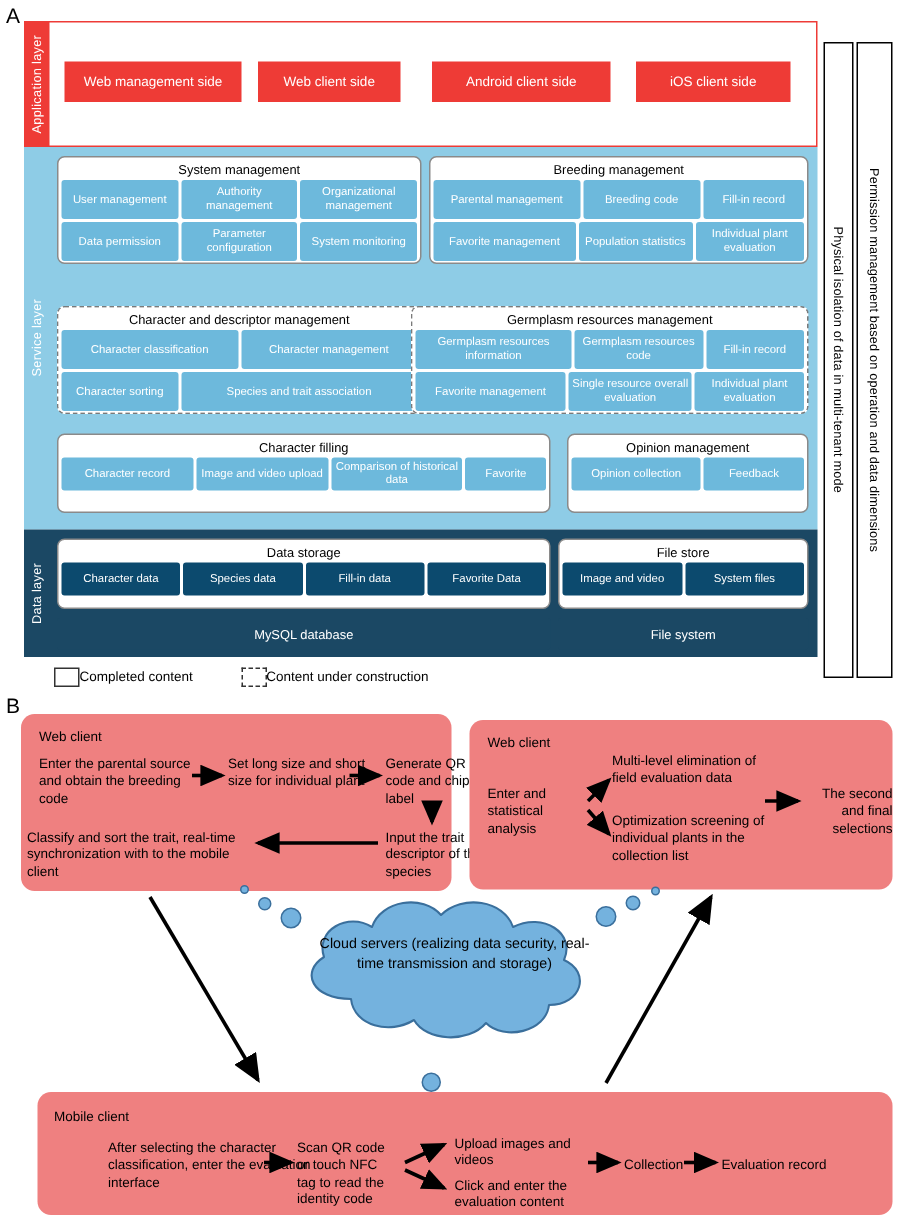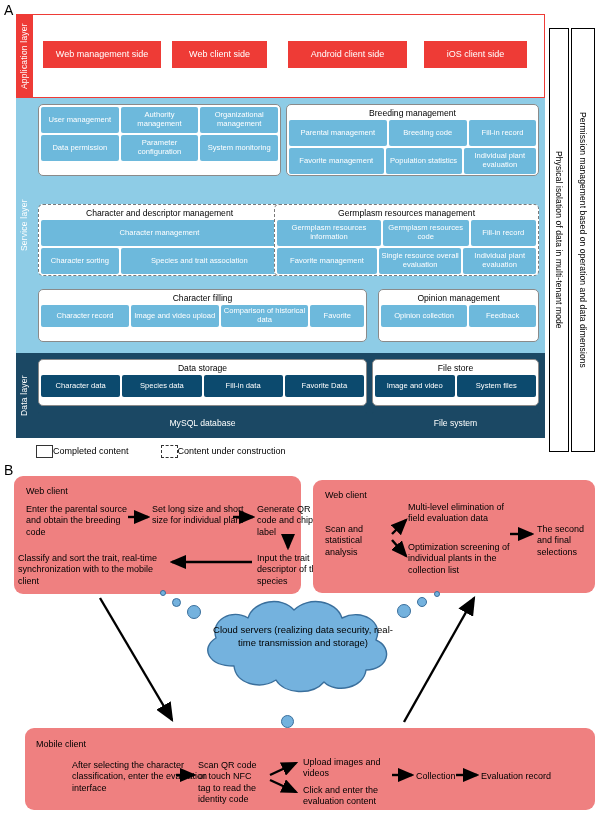--- a/index.html
+++ b/index.html
@@ -166,20 +166,21 @@
     <div class="app-tile" style="left:391px; width:103px;">iOS client side</div>
   </div>
   <div class="layer-body" id="body-srv"></div>
   <div class="layer-body" id="body-data"></div>
 
   <div class="layer-label" id="lay-app">Application layer</div>
   <div class="layer-label" id="lay-srv">Service layer</div>
   <div class="layer-label" id="lay-data">Data layer</div>
 
   <div class="module" id="mod-system">
+    <div class="module-title">System management</div>
     <div class="row">
       <div class="cell">User management</div>
       <div class="cell">Authority management</div>
       <div class="cell">Organizational management</div>
     </div>
     <div class="row">
       <div class="cell">Data permission</div>
       <div class="cell">Parameter configuration</div>
       <div class="cell">System monitoring</div>
     </div>
@@ -195,20 +196,21 @@
     <div class="row">
       <div class="cell" style="flex:1.25">Favorite management</div>
       <div class="cell">Population statistics</div>
       <div class="cell" style="flex:.95">Individual plant evaluation</div>
     </div>
   </div>
 
   <div class="module dashed" id="mod-charmgmt">
     <div class="module-title">Character and descriptor management</div>
     <div class="row">
+      <div class="cell">Character classification</div>
       <div class="cell">Character management</div>
     </div>
     <div class="row">
       <div class="cell">Character sorting</div>
       <div class="cell" style="flex:2.05">Species and trait association</div>
     </div>
   </div>
 
   <div class="module dashed" id="mod-germ">
     <div class="module-title">Germplasm resources management</div>
@@ -286,24 +288,24 @@
   <div class="pink-box" id="pb-web-left"></div>
   <div class="pb-client-label" style="left:26px; top:14px;">Web client</div>
   <div class="pb-text" style="left:26px; top:32px; width:116px;">Enter the parental source and obtain the breeding code</div>
   <div class="pb-text" style="left:152px; top:32px; width:96px;">Set long size and short size for individual plant</div>
   <div class="pb-text" style="left:257px; top:32px; width:72px;">Generate QR code and chip label</div>
   <div class="pb-text" style="left:257px; top:81px; width:72px;">Input the trait descriptor of the species</div>
   <div class="pb-text" style="left:18px; top:81px; width:146px;">Classify and sort the trait, real-time synchronization with to the mobile client</div>
 
   <div class="pink-box" id="pb-web-right"></div>
   <div class="pb-client-label" style="left:325px; top:18px;">Web client</div>
-  <div class="pb-text" style="left:325px; top:52px; width:62px;">Scan and statistical analysis</div>
+  <div class="pb-text" style="left:325px; top:52px; width:62px;">Enter and statistical analysis</div>
   <div class="pb-text" style="left:408px; top:30px; width:112px;">Multi-level elimination of field evaluation data</div>
   <div class="pb-text" style="left:408px; top:70px; width:112px;">Optimization screening of individual plants in the collection list</div>
-  <div class="pb-text" style="left:537px; top:52px; width:58px;">The second and final selections</div>
+  <div class="pb-text" style="left:537px; top:52px; width:58px;text-align:right;">The second and final selections</div>
 
   <div class="cloud-wrap">
     <svg width="250" height="118" viewBox="0 0 250 118">
       <path d="M56 72 C30 72 22 54 38 44 C32 26 54 14 70 24 C76 6 104 2 116 16
                C130 2 158 6 164 24 C184 14 206 28 198 46 C216 54 210 76 188 76
                C186 94 158 100 146 88 C134 102 106 100 98 86 C82 96 58 90 56 72 Z" fill="#74b2de" stroke="#3a6f9c" stroke-width="1.4" stroke-linejoin="round"></path>
     </svg>
     <div class="cloud-text">Cloud servers (realizing data security, real-time transmission and storage)</div>
   </div>
 

